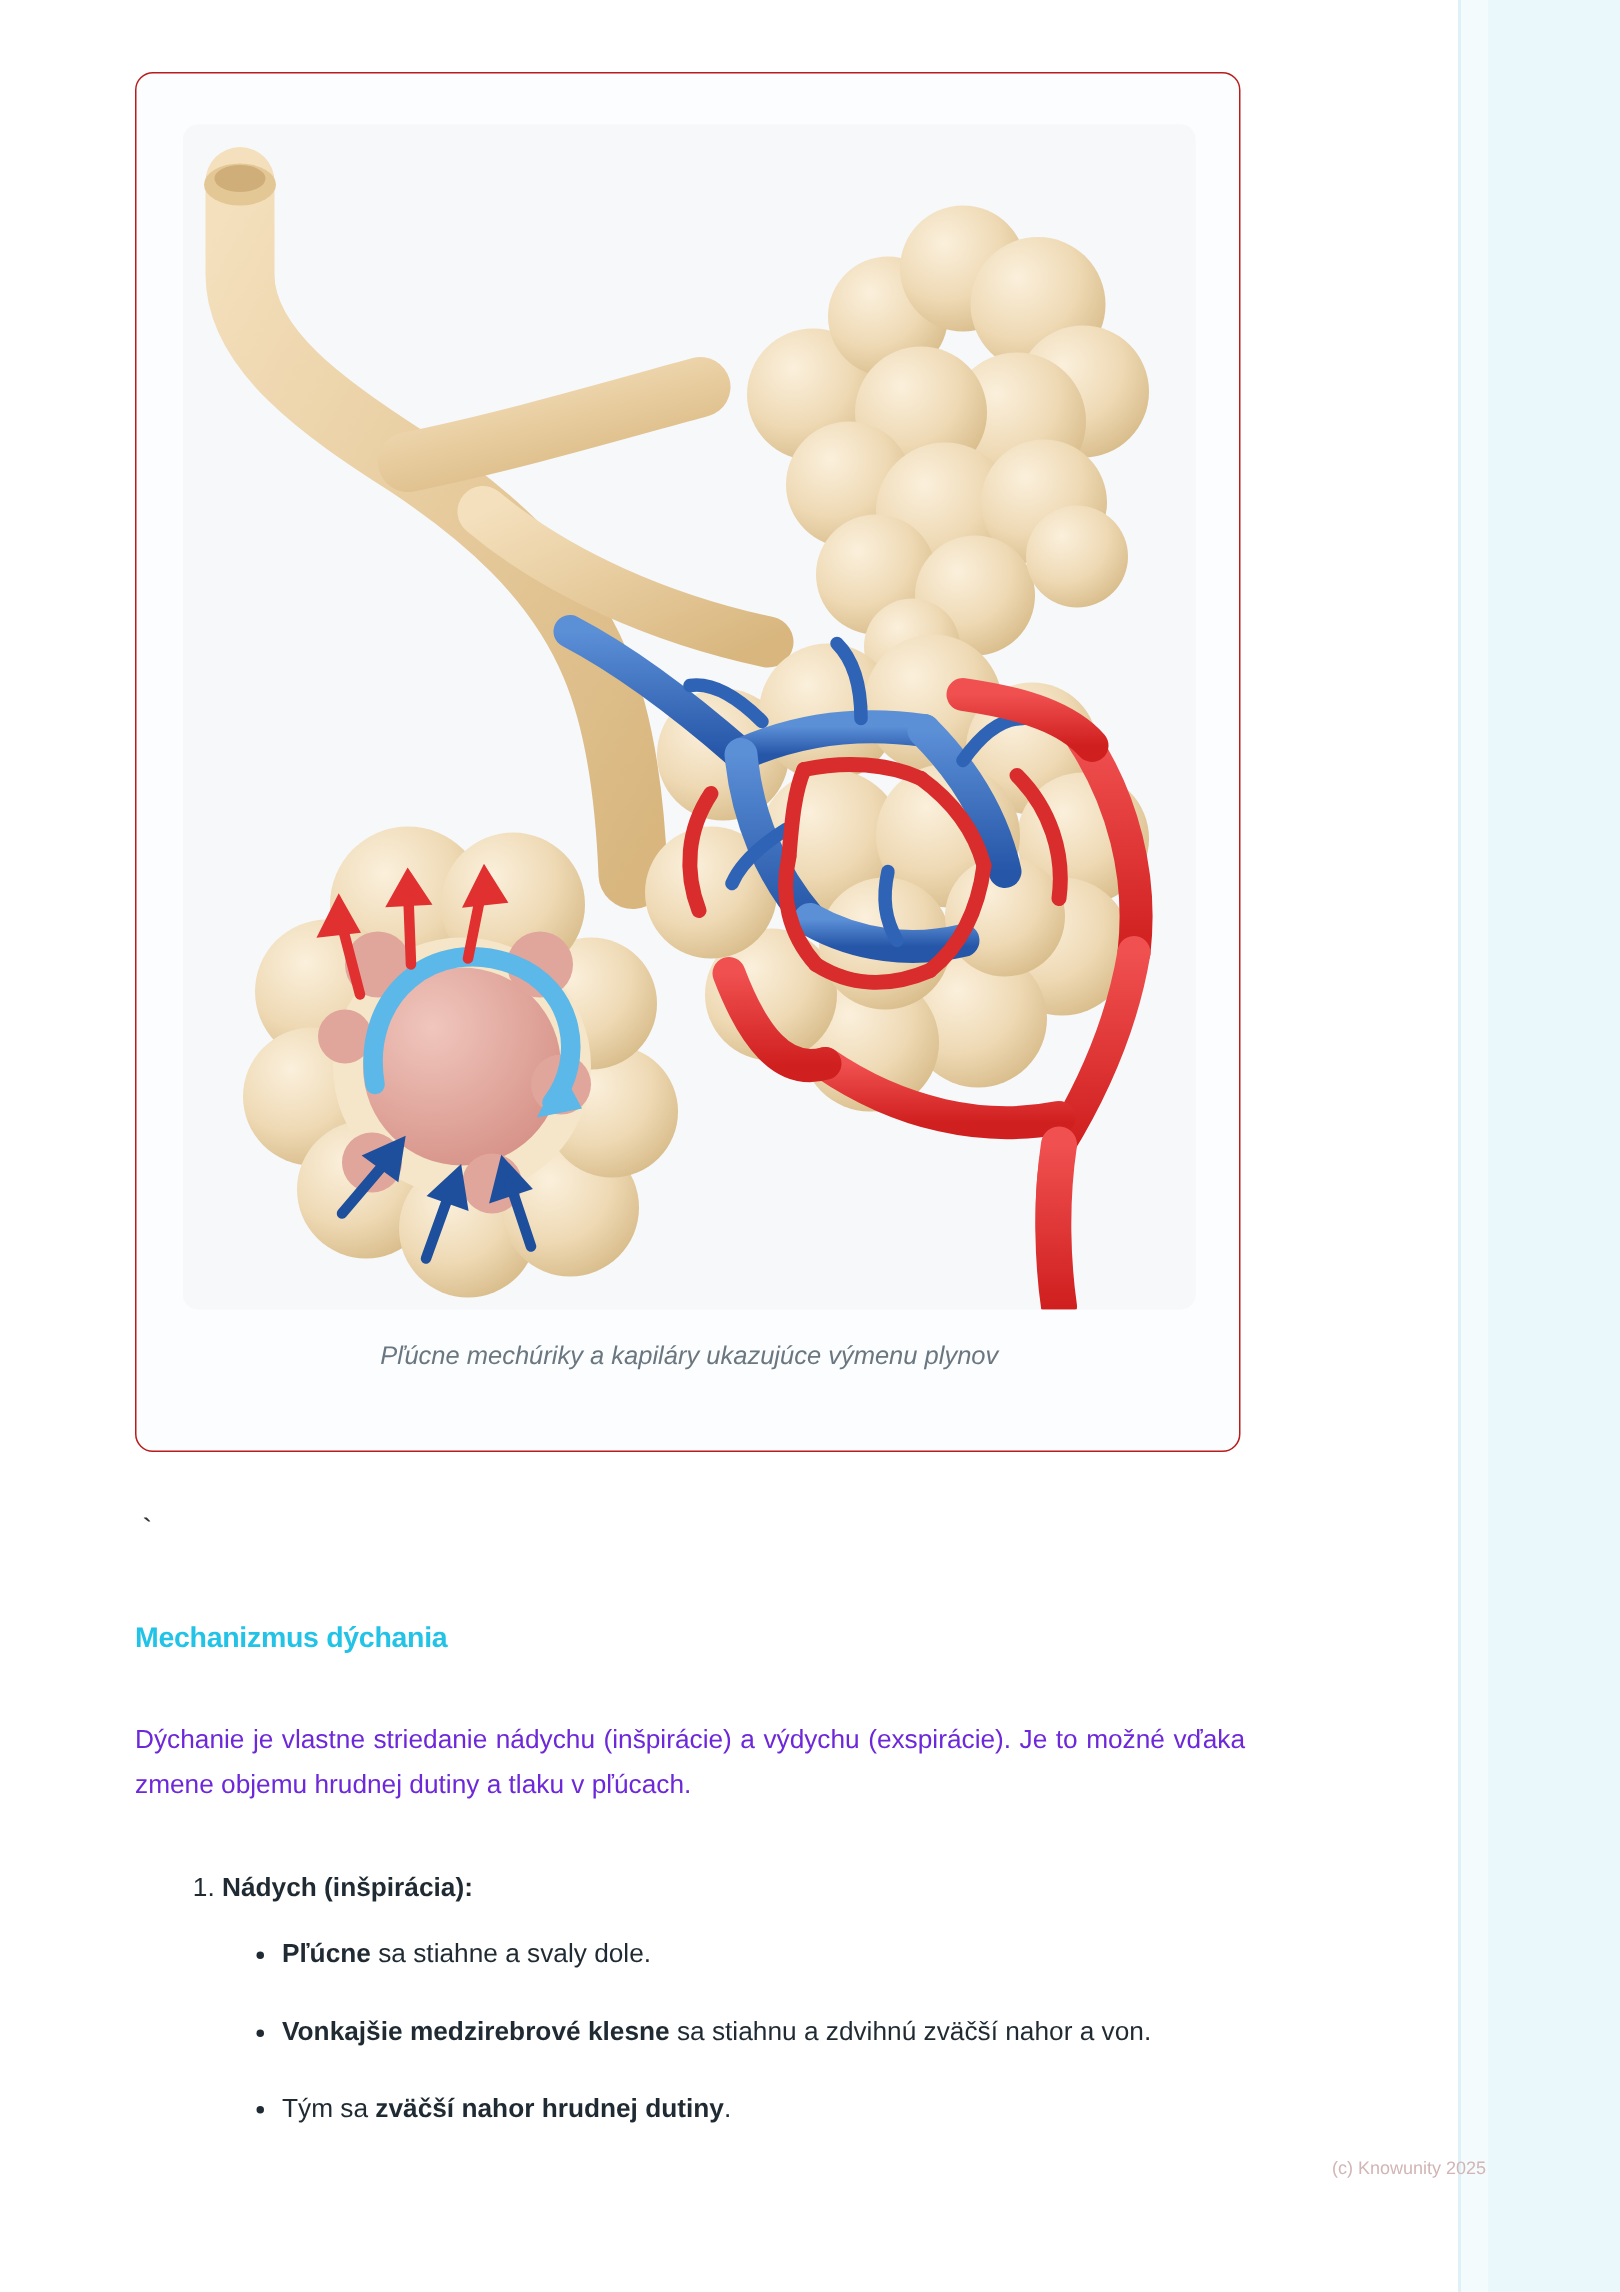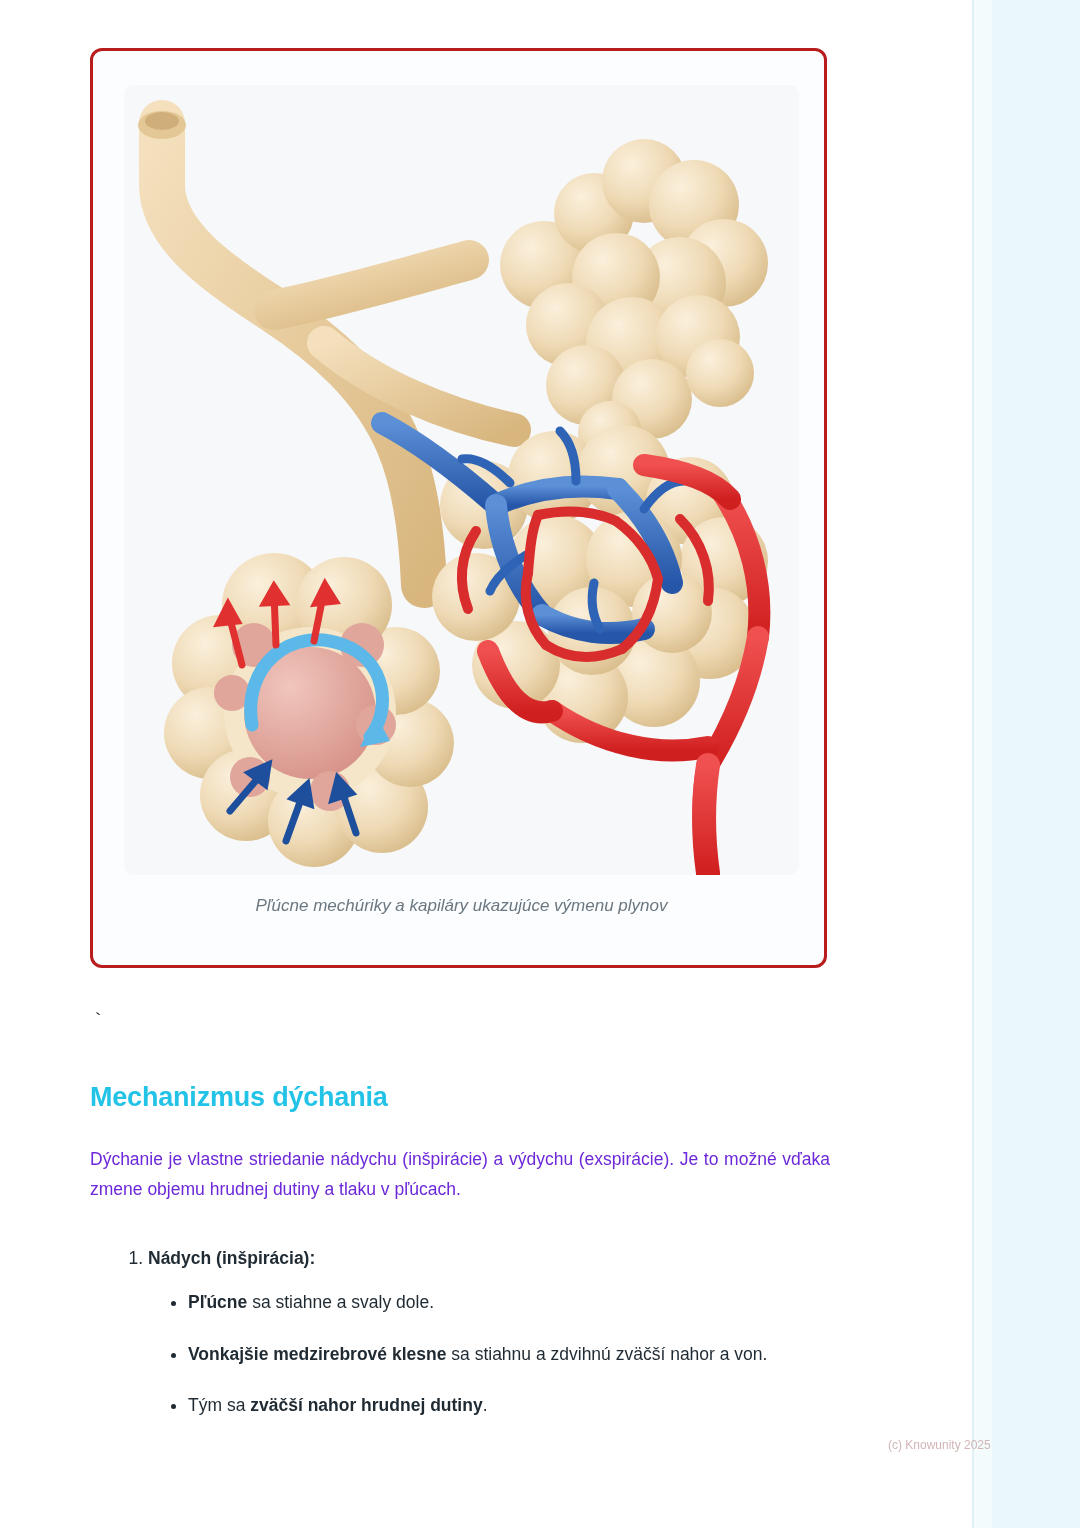--- a/index.html
+++ b/index.html
@@ -44,21 +44,21 @@
     background: #ffffff;
   }
 
   
   .figure-card {
     position: absolute;
     left: 90px;
     top: 48px;
     width: 737px;
     height: 920px;
-    border: 3px solid #b91c1c;
+    border: 1px solid #b91c1c;
     border-radius: 12px;
     background: #fbfdfe;
     box-sizing: border-box;
   }
   .figure-inner {
     position: absolute;
     left: 31px;
     top: 34px;
     width: 675px;
     height: 790px;
@@ -85,21 +85,21 @@
     font-size: 20px;
     color: #333;
     font-family: "Liberation Mono", monospace;
   }
 
   
   .heading {
     position: absolute;
     left: 90px;
     top: 1082px;
-    font-size: 27px;
+    font-size: 19px;
     font-weight: bold;
     color: #22c3e6;
     letter-spacing: -0.2px;
   }
   .para {
     position: absolute;
     left: 90px;
     top: 1144px;
     width: 740px;
     font-size: 17.5px;

